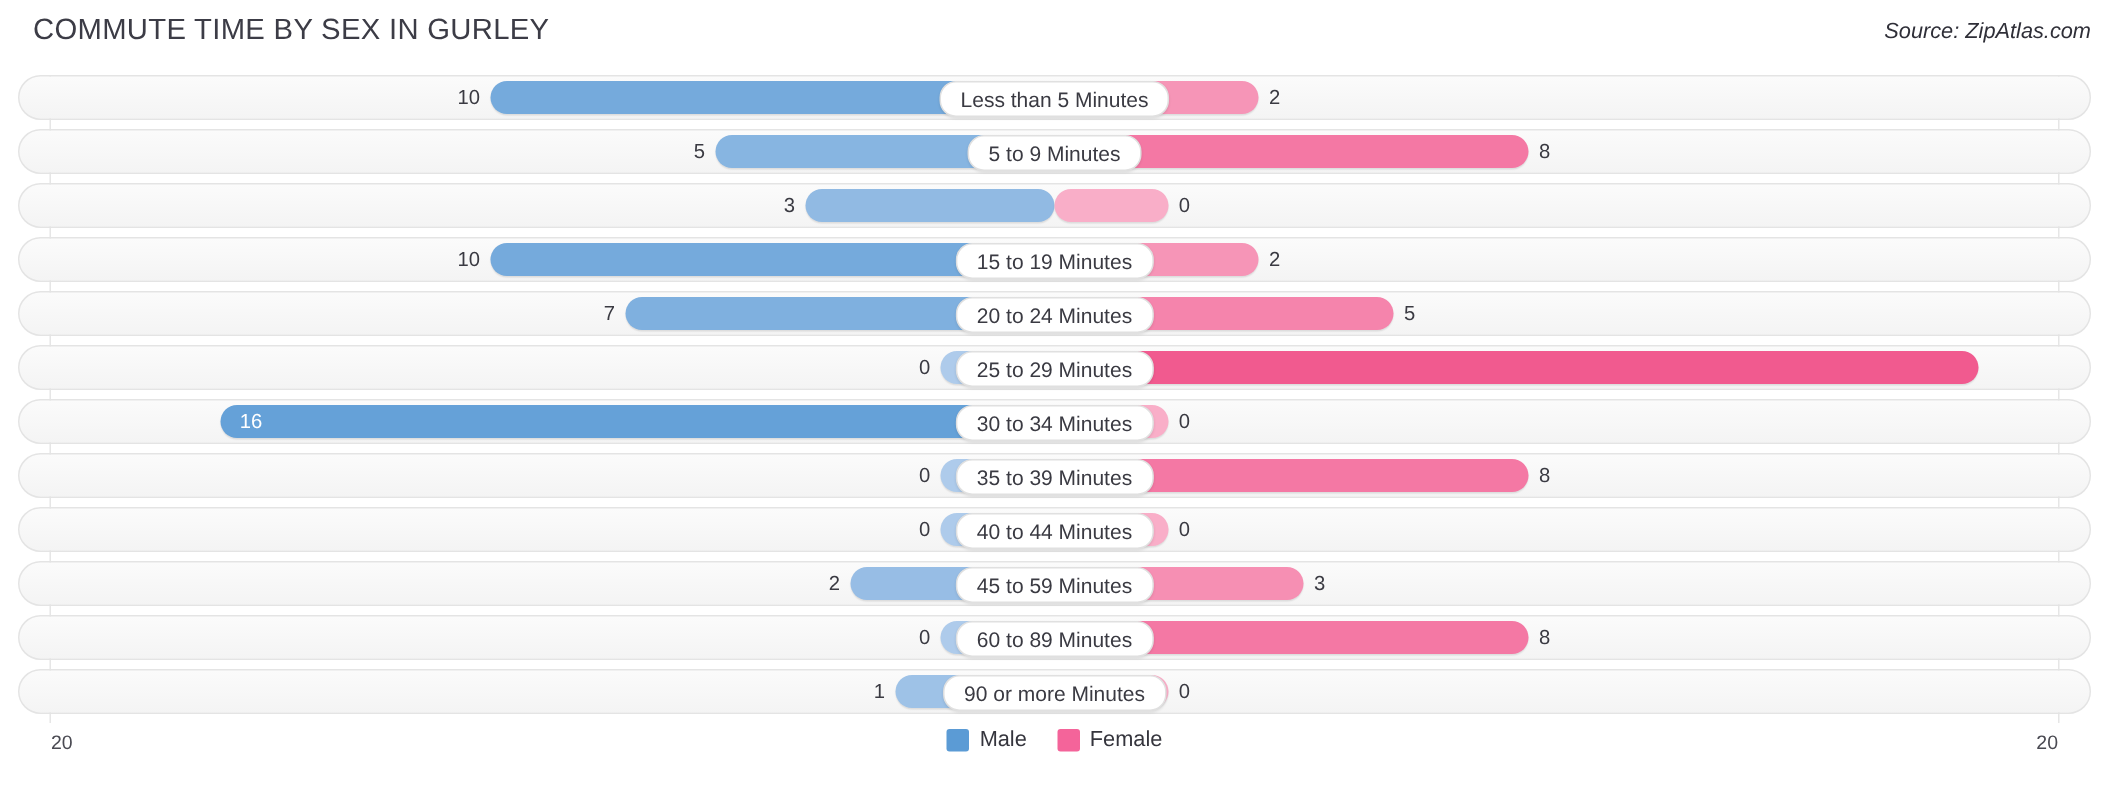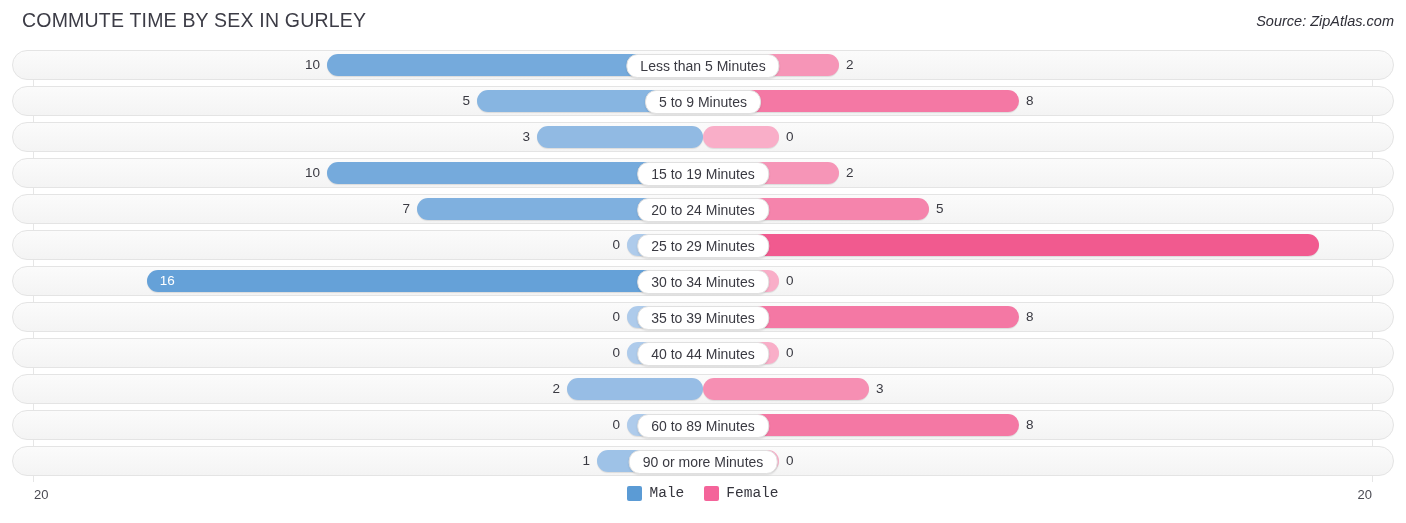--- a/index.html
+++ b/index.html
@@ -92,21 +92,20 @@
     position:absolute;top:487px;
     font-size:13px;color:#4a4a52;
   }
   .axis-left{left:34px;}
   .axis-right{right:34px;}
 
   .legend{
     position:absolute;top:485px;left:0;width:1406px;
     display:flex;justify-content:center;align-items:flex-start;
     gap:20px;
-    font-family:Liberation Mono, monospace;
   }
   .legend-item{display:flex;align-items:center;gap:7px;}
   .swatch{width:15px;height:15px;border-radius:2px;display:block;}
   .legend-label{font-size:14.5px;color:#35353d;}
 </style>
 </head>
 <body>
 
 <div id="chart">
 
@@ -216,20 +215,21 @@
       </div>
       <div class="row">
         <div class="half half-left">
           <div class="bar bar-left" style="width: 19.7%; background: rgb(151, 189, 229);"></div>
           <div class="val val-left" style="right: 19.7%; padding-right: 7px;">2</div>
         </div>
         <div class="half half-right">
           <div class="bar bar-right" style="width: 24.05%; background: rgb(246, 143, 179);"></div>
           <div class="val val-right" style="left: 24.05%; padding-left: 7px;">3</div>
         </div>
+        <div class="pill">45 to 59 Minutes</div>
       </div>
       <div class="row">
         <div class="half half-left">
           <div class="bar bar-left" style="width: 11%; background: rgb(174, 203, 235);"></div>
           <div class="val val-left" style="right: 11%; padding-right: 7px;">0</div>
         </div>
         <div class="half half-right">
           <div class="bar bar-right" style="width: 45.8%; background: rgb(244, 120, 164);"></div>
           <div class="val val-right" style="left: 45.8%; padding-left: 7px;">8</div>
         </div>

